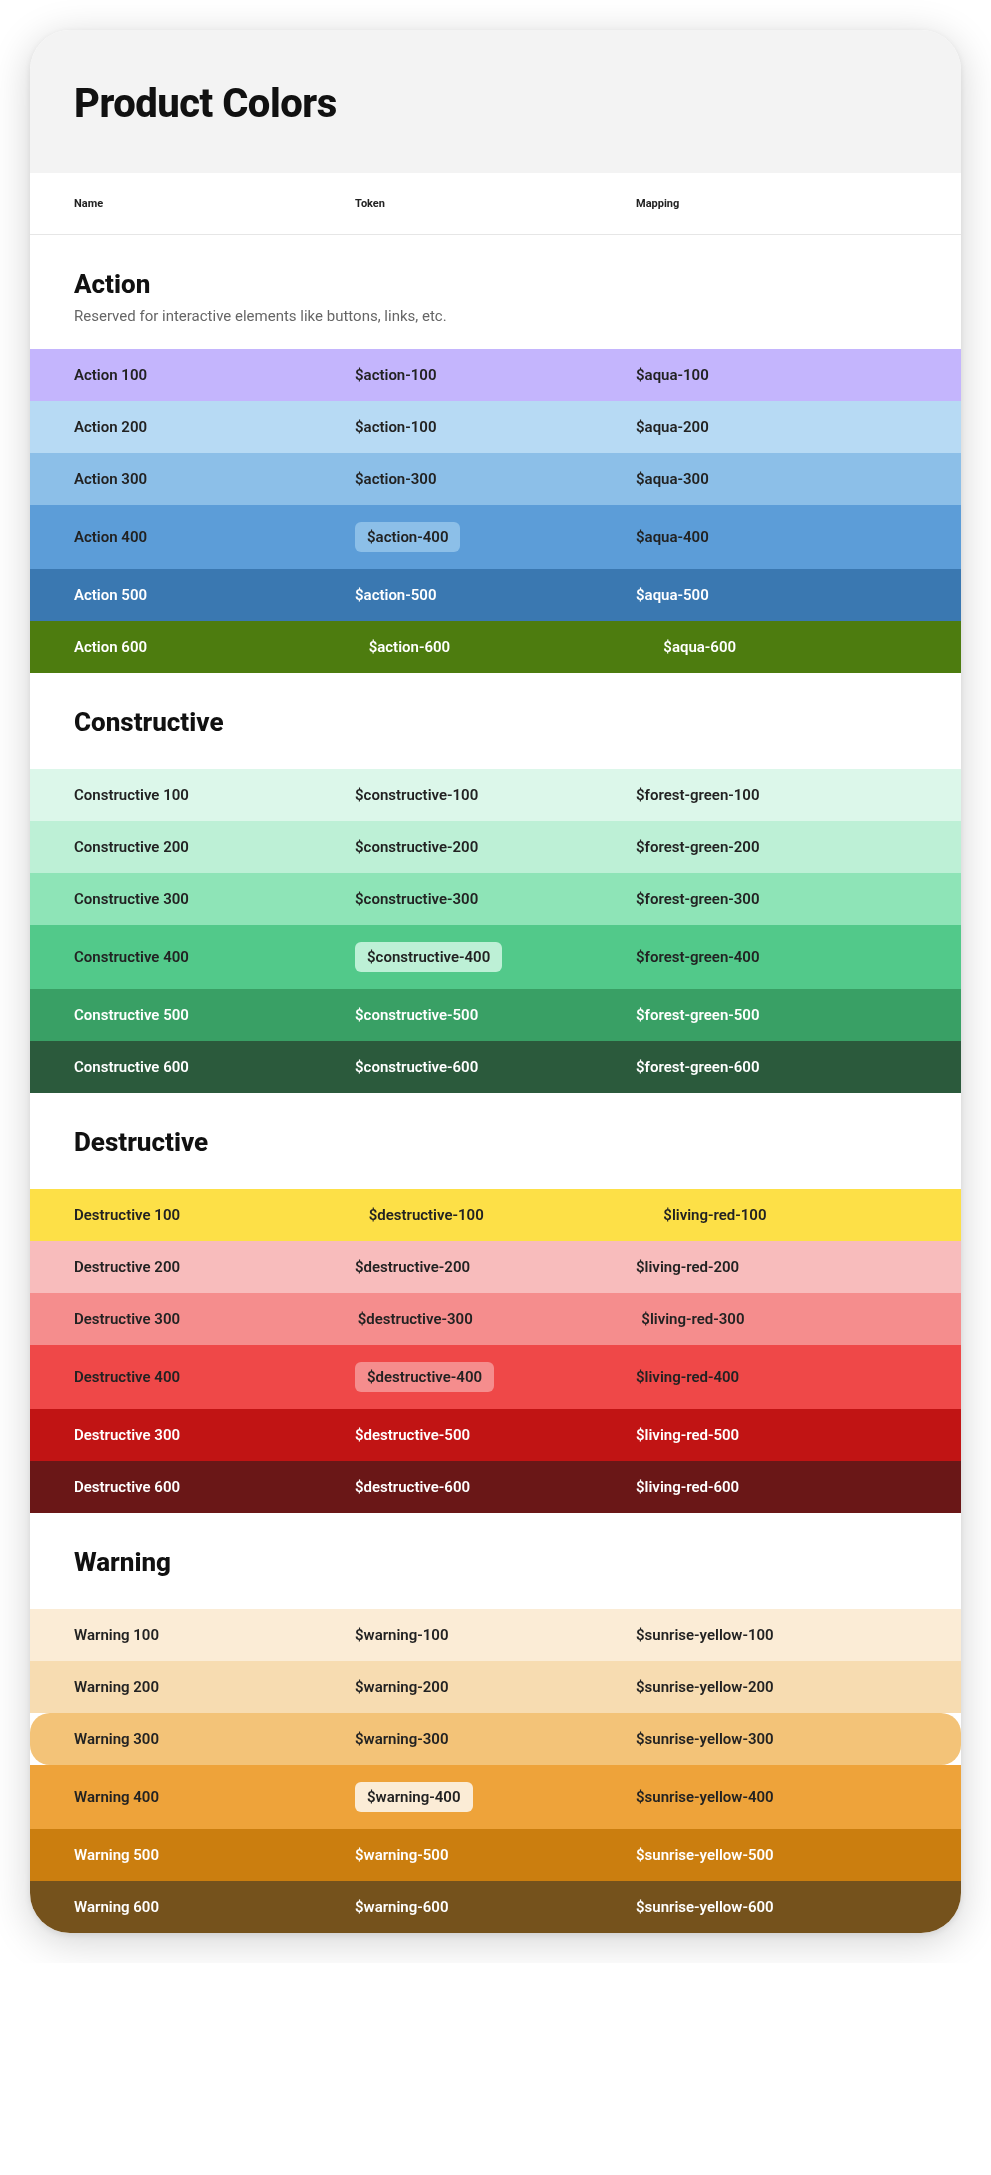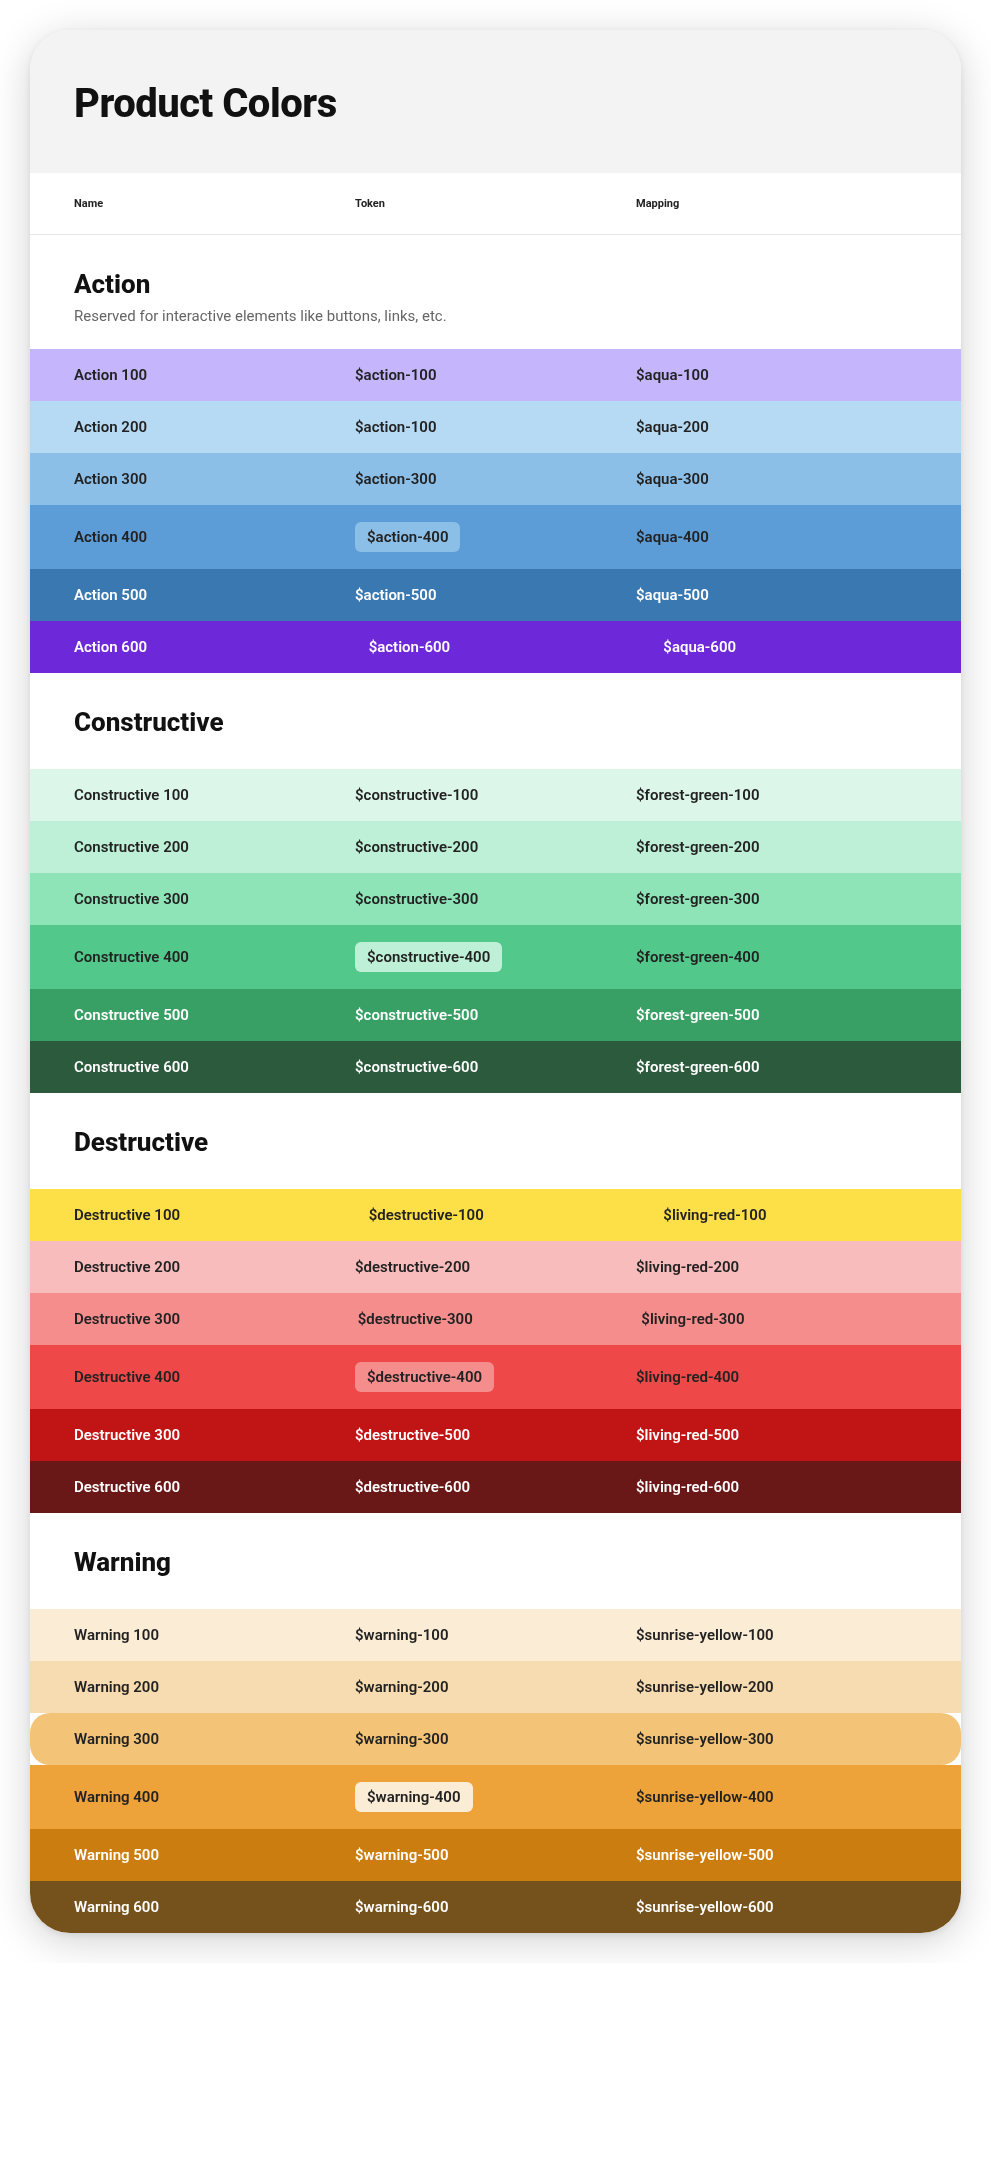--- a/index.html
+++ b/index.html
@@ -127,21 +127,21 @@
           </div>
           <div>$aqua-400</div>
         </div>
         <div class="swatch light-text" style="background: rgb(58, 120, 177);">
           <div>Action 500</div>
           <div class="token">
             <span>$action-500</span>
           </div>
           <div>$aqua-500</div>
         </div>
-        <div class="swatch light-text" style="background: #6d28d9; gap: 41px;">
+        <div class="swatch light-text" style="background: #4d7c0f; gap: 41px;">
           <div>Action 600</div>
           <div class="token">
             <span>$action-600</span>
           </div>
           <div>$aqua-600</div>
         </div>
       </div>
       <div class="section">
         <div class="section-head">
           <h2>Constructive</h2>

